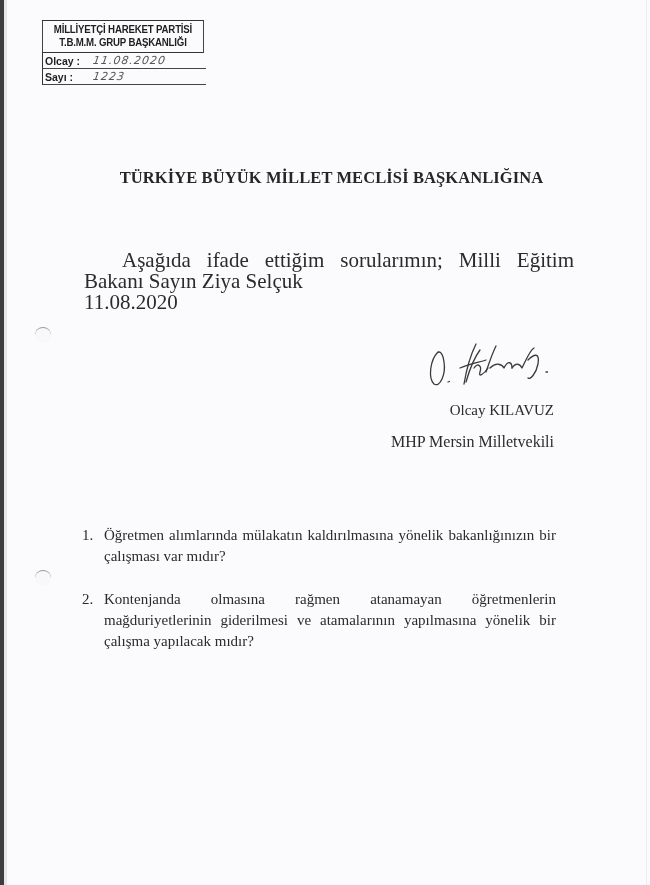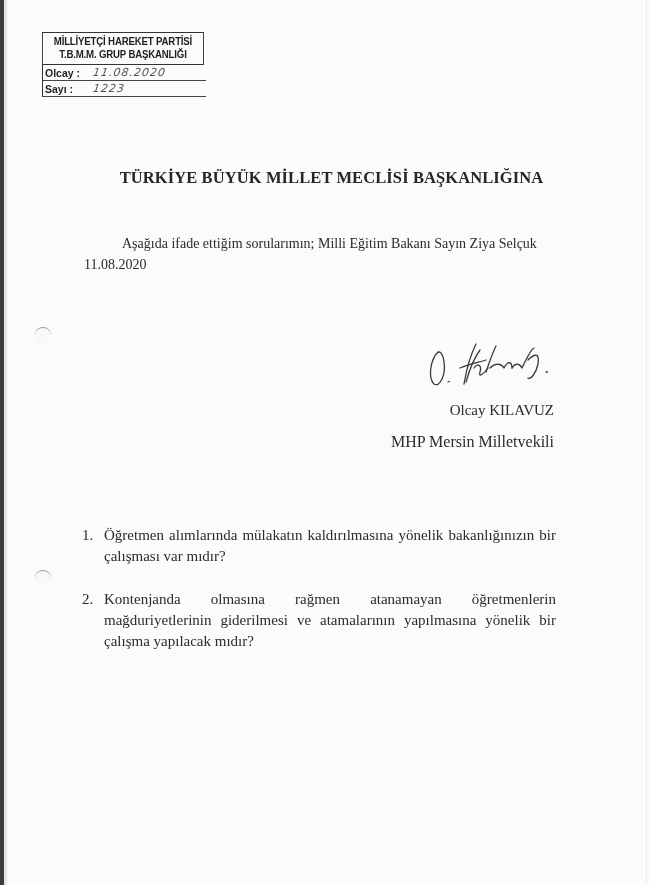--- a/index.html
+++ b/index.html
@@ -33,21 +33,21 @@
     .right-edge {
       position: absolute;
       right: 3px; top: 0;
       width: 1px; height: 885px;
       background: #ececf0;
     }
     
     .stamp {
       position: absolute;
       left: 42px;
-      top: 32px;
+      top: 20px;
       width: 168px;
       font-family: "Liberation Sans", "DejaVu Sans", sans-serif;
       color: #1e1e1e;
     }
     .stamp-head {
       border: 1.5px solid #333;
       border-bottom: 1.5px solid #333;
       padding: 2px 3px 3px 3px;
       text-align: center;
       font-weight: bold;
@@ -95,23 +95,23 @@
       font-weight: bold;
       font-size: 16.5px;
       letter-spacing: 0.1px;
       color: #262626;
       padding-left: 13px;
       box-sizing: border-box;
     }
     .intro {
       position: absolute;
       left: 84px;
-      top: 233px;
+      top: 250px;
       width: 490px;
-      font-size: 14px;
+      font-size: 21px;
       line-height: 21px;
       color: #2b2b2b;
       text-align: justify;
     }
     .intro .first-line {
       text-indent: 38px;
     }
     .intro p { margin: 0; }
     .signature {
       position: absolute;

